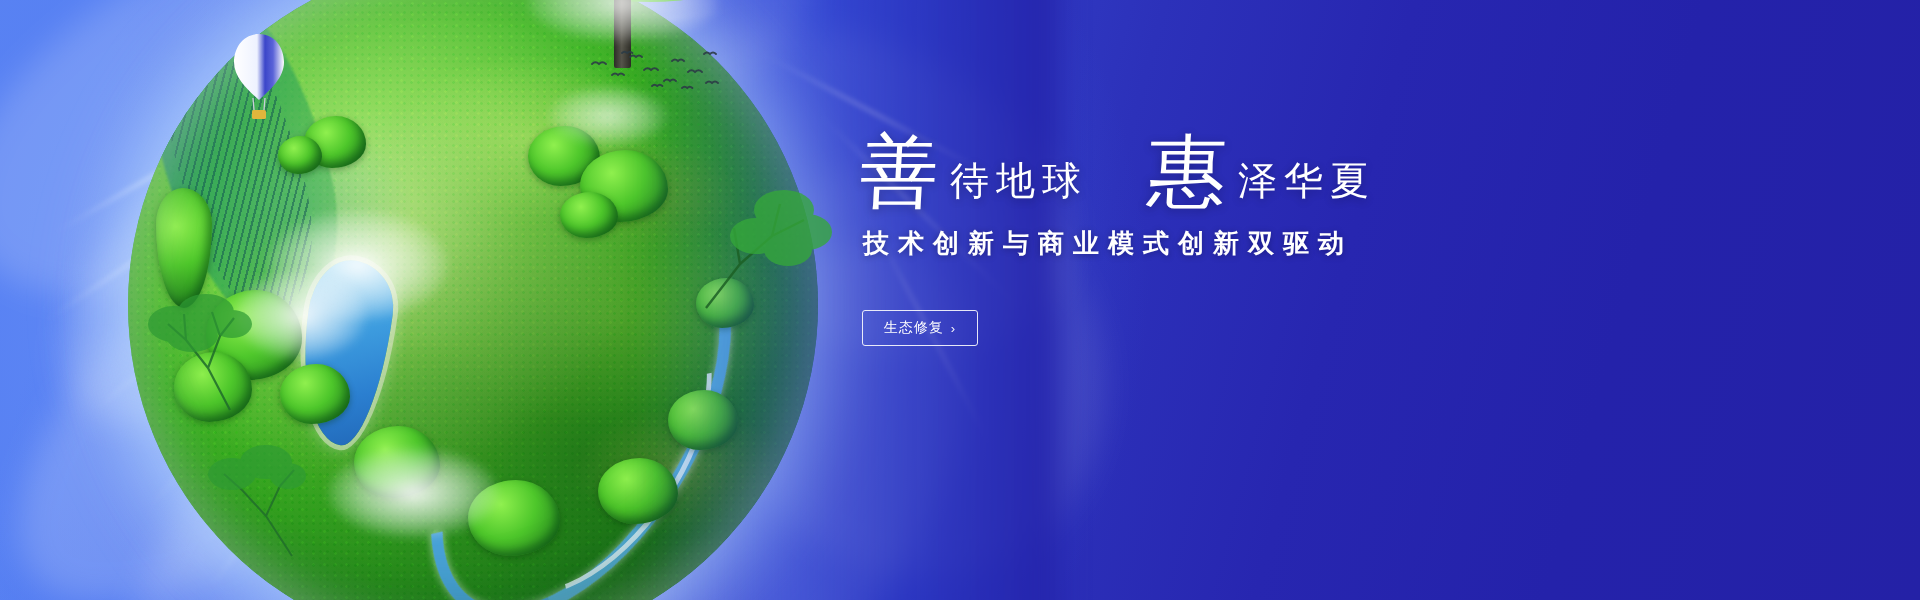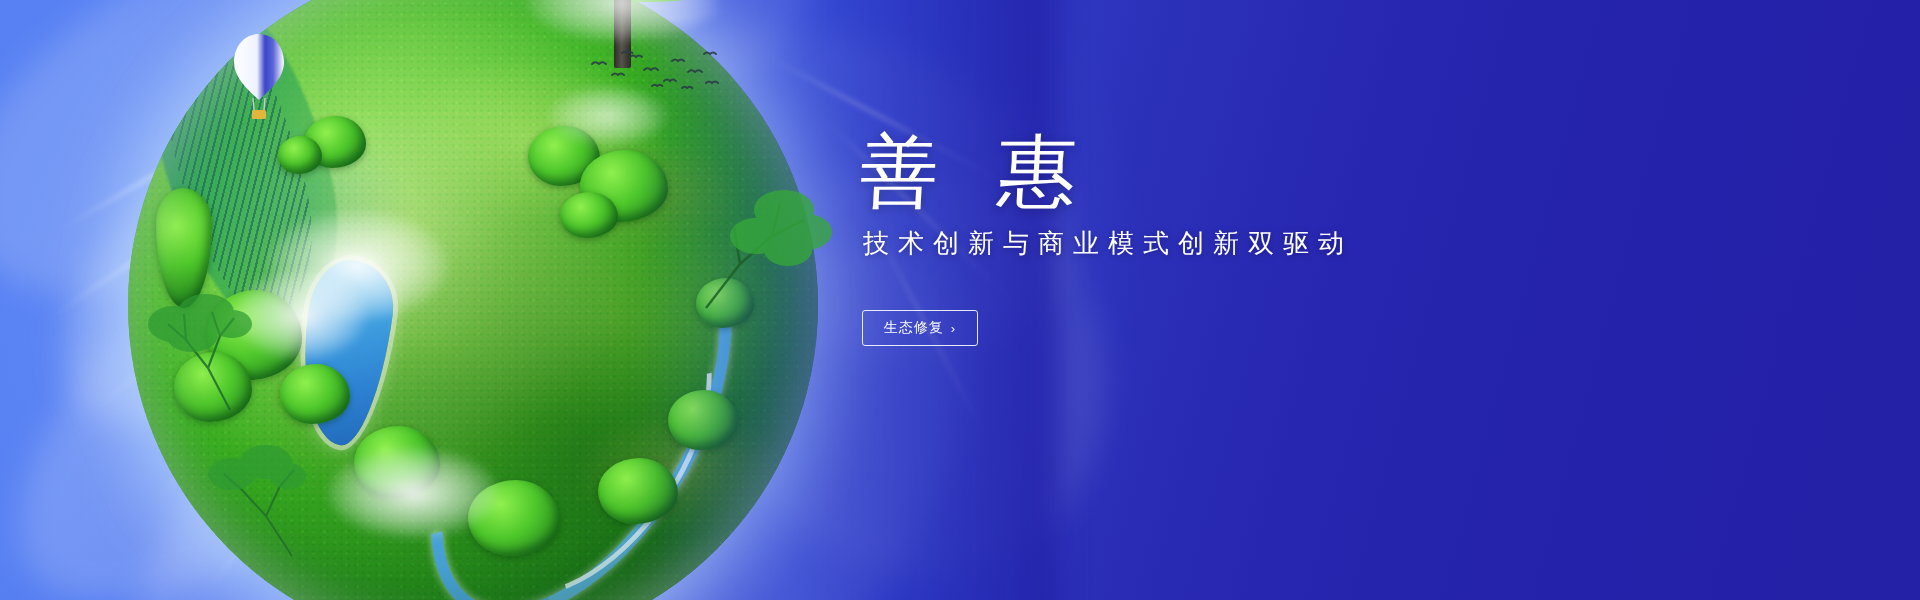--- a/index.html
+++ b/index.html
@@ -230,21 +230,21 @@
     margin-left:12px;
     padding-bottom:8px;
     text-shadow:0 2px 8px rgba(0,0,20,.30);
   }
   .hl-gap { width:60px; }
 
   .subtitle {
     position:absolute;
     left:3px; top:226px;
     font-size:26px;
-    font-weight:400;
+    font-weight:700;
     letter-spacing:9px;
     color:#ffffff;
     text-shadow:0 1px 6px rgba(0,0,30,.35);
     white-space:nowrap;
   }
 
   .description {
     position:absolute;
     left:3px; top:272px;
     font-size:17px;
@@ -414,24 +414,26 @@
     </g>
   </svg>
 
   <div class="globe-blend"></div>
 
   <div class="content">
 
     <div class="headline">
       <span class="hl-group">
         <span class="hl-big">善</span>
+        <span class="hl-small">待地球</span>
       </span>
       <span class="hl-gap"></span>
       <span class="hl-group">
         <span class="hl-big">惠</span>
+        <span class="hl-small">泽华夏</span>
       </span>
     </div>
 
     <div class="subtitle">技术创新与商业模式创新双驱动</div>
 
 
     <div class="cta">
       <span>生态修复</span>
       <span class="chev">›</span>
     </div>

